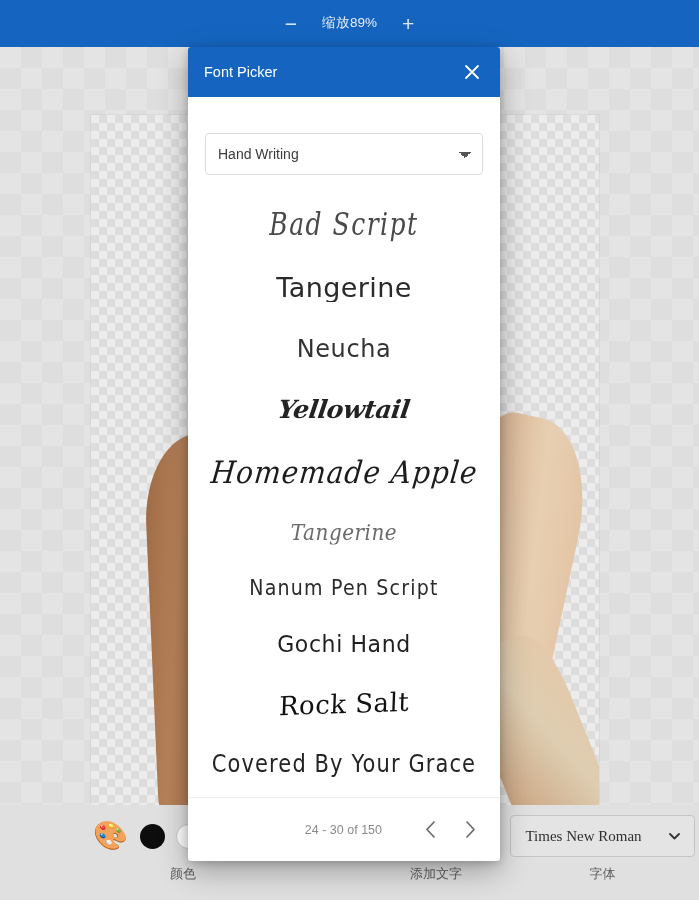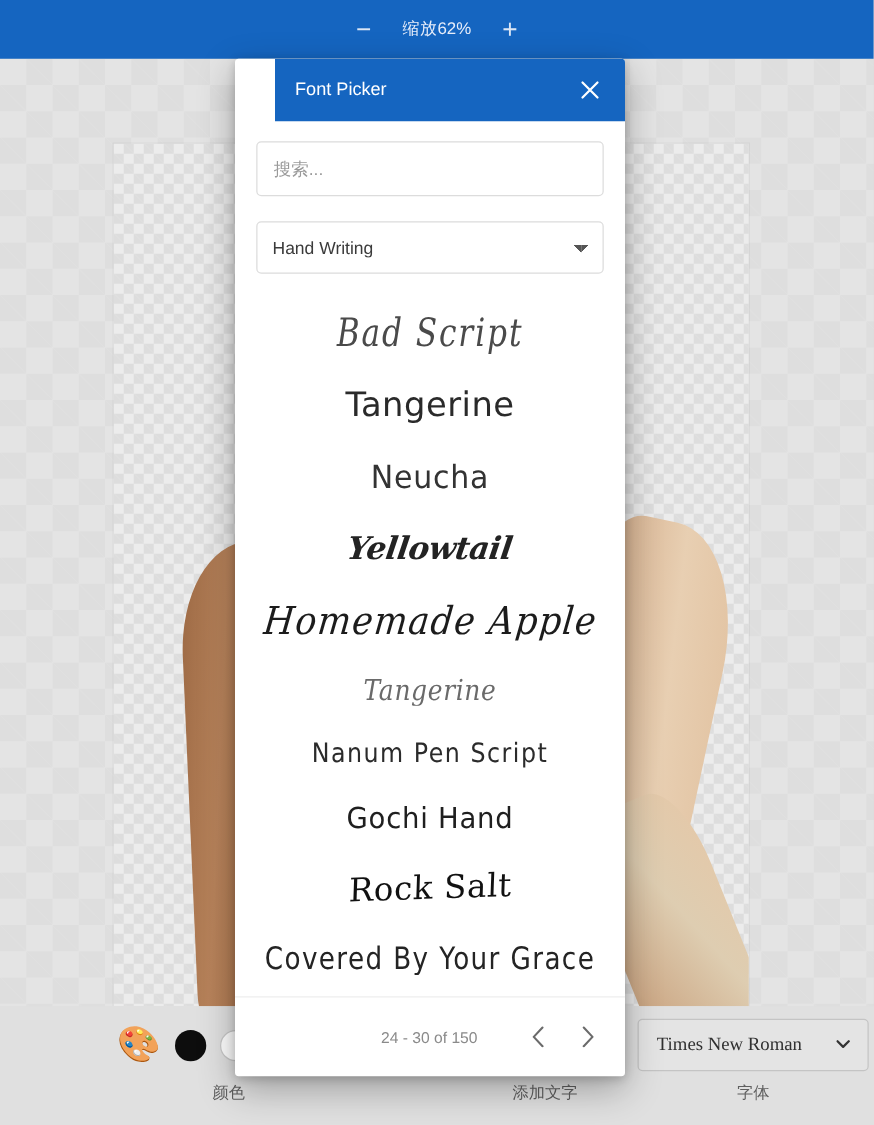--- a/index.html
+++ b/index.html
@@ -249,21 +249,20 @@
     overflow: hidden;
   }
   .dialog-header {
     height: 50px;
     background: #1565c0;
     display: flex;
     align-items: center;
     justify-content: space-between;
     padding: 0 16px 0 16px;
     flex: 0 0 auto;
-    margin-left: 32px;
   }
   .dialog-title {
     color: #ffffff;
     font-size: 14.5px;
     font-weight: 400;
   }
   .dialog-close {
     color: #fff;
     font-size: 20px;
     line-height: 1;
@@ -374,21 +373,21 @@
 </style>
 </head>
 <body>
 
 <div id="app">
 
   <div class="topbar">
     <div class="zoom-btn">−</div>
     <div class="zoom-readout">
       <span class="zlabel">缩放</span>
-      <span class="zvalue">62%</span>
+      <span class="zvalue">89%</span>
     </div>
     <div class="zoom-btn">+</div>
   </div>
 
   <div class="workspace">
     <div class="canvas">
       <div class="subject">
         <div class="arm-left"></div>
         <div class="torso"></div>
         <div class="torso-shadow"></div>
@@ -444,21 +443,20 @@
       <span class="dialog-title">Font Picker</span>
       <span class="dialog-close">
         <svg width="16" height="16" viewBox="0 0 16 16" aria-hidden="true">
             <path d="M2 2l12 12M14 2L2 14" stroke="#fff" stroke-width="1.8" stroke-linecap="round"></path>
           </svg>
       </span>
     </div>
 
     <div class="dialog-body">
 
-      <input class="search-input" type="text" placeholder="搜索..." style="">
 
       <select class="category-select">
         <option>Hand Writing</option>
       </select>
 
       <div class="font-list">
         <div class="font-item f-bad-script">Bad Script</div>
         <div class="font-item f-pangolin">Tangerine</div>
         <div class="font-item f-neucha">Neucha</div>
         <div class="font-item f-yellowtail">Yellowtail</div>

